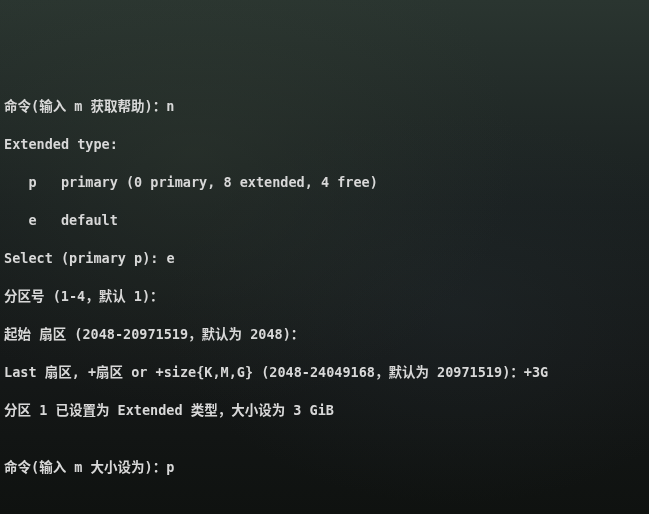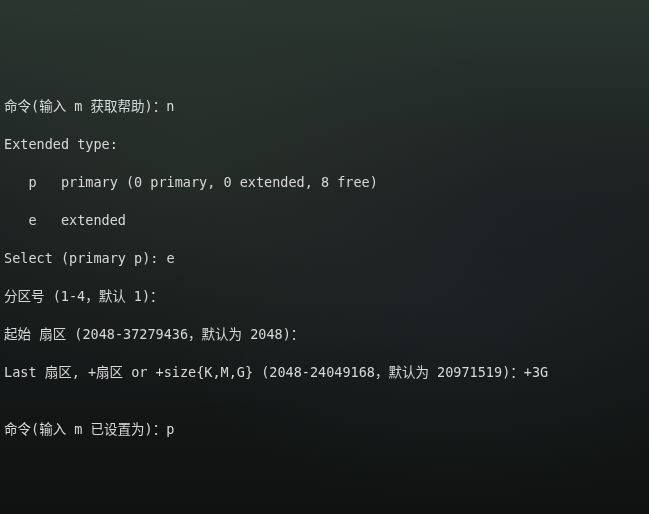--- a/index.html
+++ b/index.html
@@ -16,38 +16,39 @@
       line-height: 19px;
       color: #d8d8d8;
       overflow: hidden;
       white-space: pre;
       padding: 2px 4px;
     }
     .terminal {
       width: 100%;
       height: 100%;
     }
-    .line { display: block; }
+    .line { display: block; font-weight: bold; }
   </style>
 </head>
 <body>
 
 
 
 <div class="terminal">
 <span class="line">命令(输入 m 获取帮助)：n</span>
 <span class="line">Extended type:</span>
-<span class="line">   p   primary (0 primary, 0 extended, 8 free)</span>
-<span class="line">   e   extended</span>
+<span class="line">   p   primary (0 primary, 8 extended, 4 free)</span>
+<span class="line">   e   default</span>
 <span class="line">Select (primary p): e</span>
 <span class="line">分区号 (1-4，默认 1)：</span>
-<span class="line">起始 扇区 (2048-37279436，默认为 2048)：</span>
+<span class="line">起始 扇区 (2048-20971519，默认为 2048)：</span>
 <span class="line">Last 扇区, +扇区 or +size{K,M,G} (2048-24049168，默认为 20971519)：+3G</span>
+<span class="line">分区 1 已设置为 Extended 类型，大小设为 3 GiB</span>
 <span class="line"></span>
-<span class="line">命令(输入 m 已设置为)：p</span>
+<span class="line">命令(输入 m 大小设为)：p</span>
 <span class="line"></span>
 
 
 
 
 
 
 <span class="line"></span>
 
 

